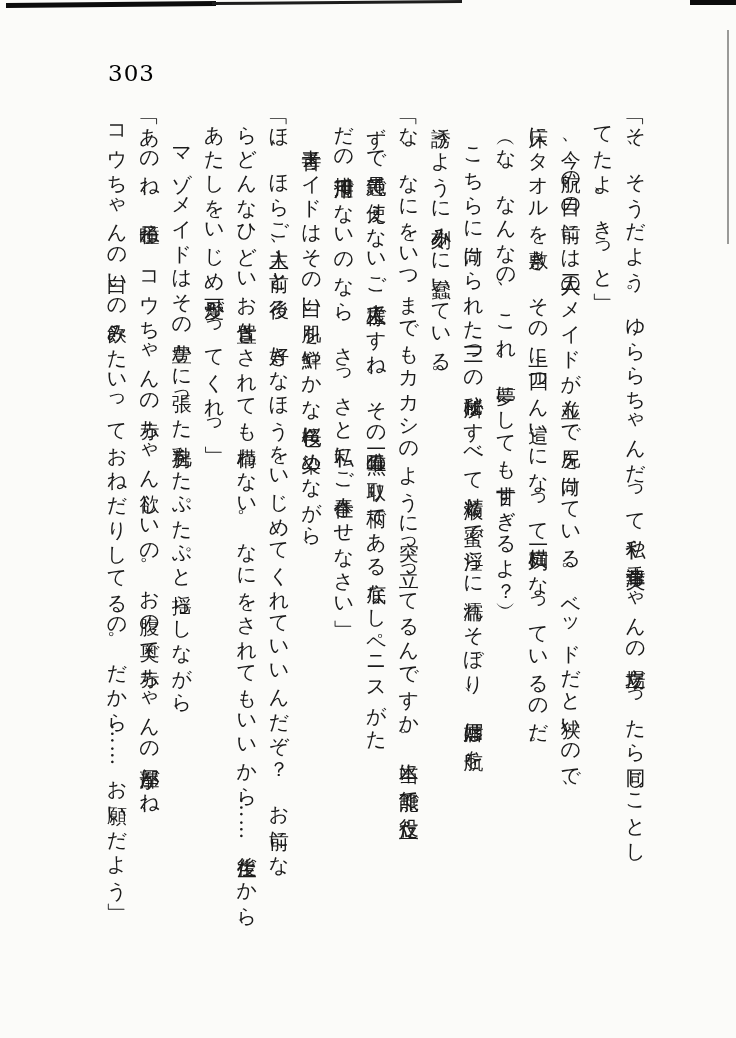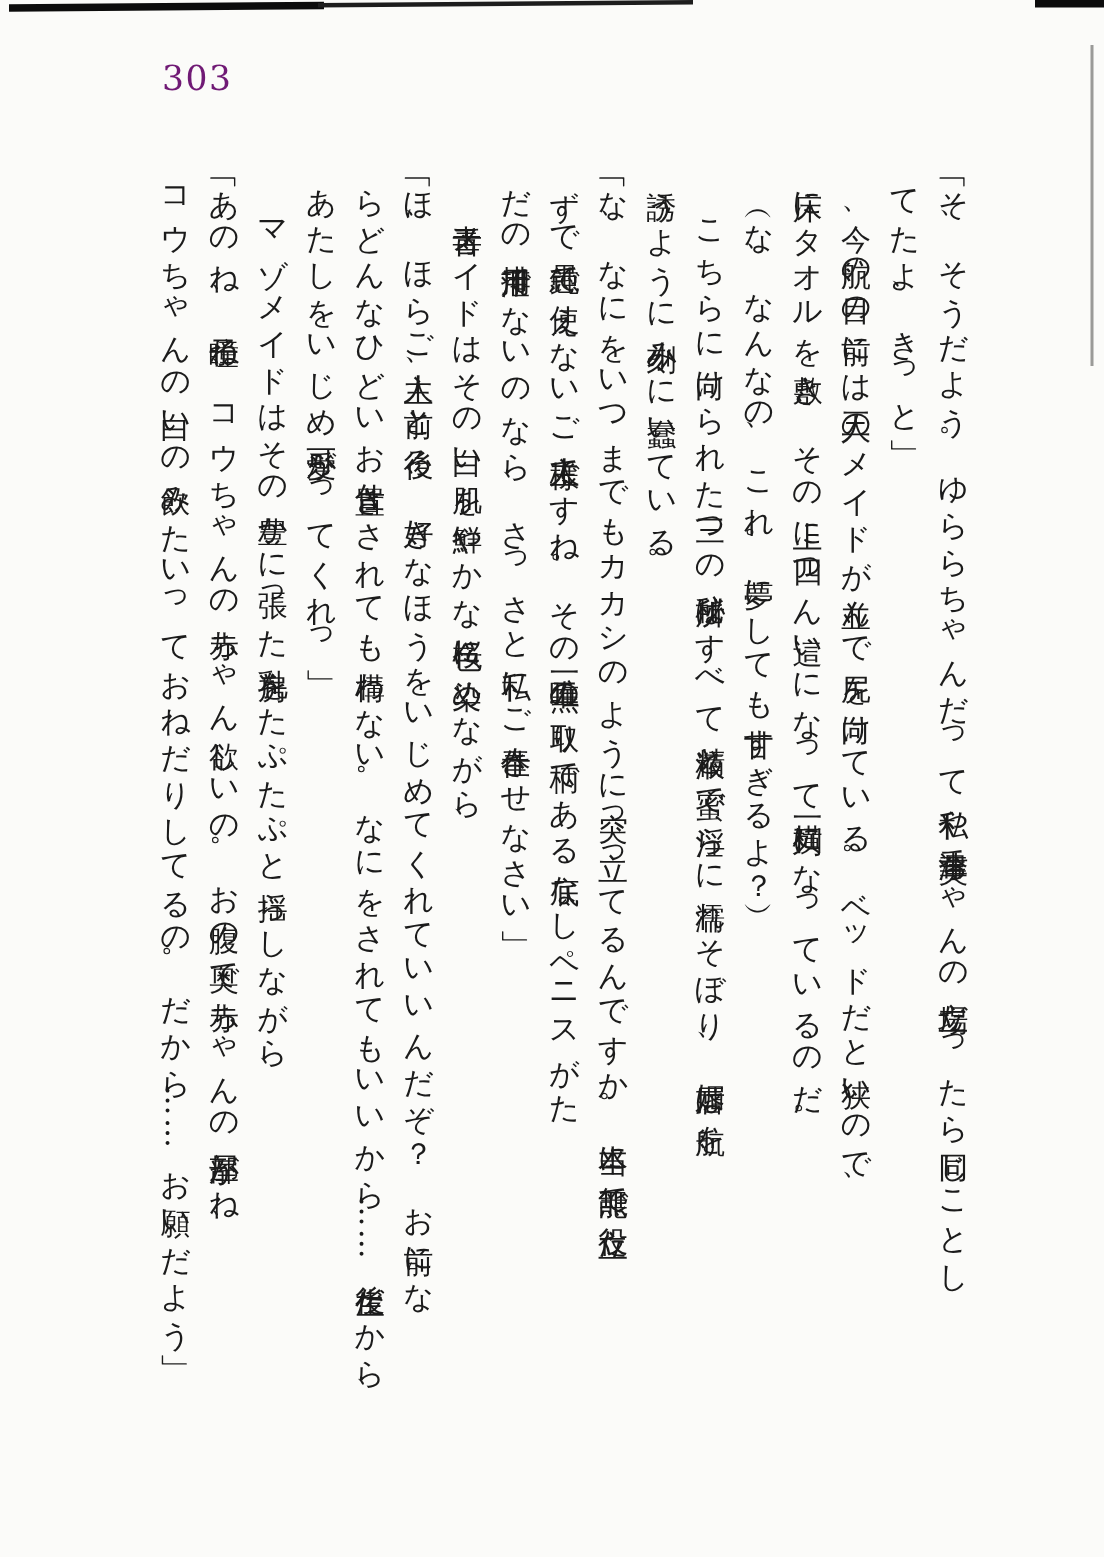--- a/index.html
+++ b/index.html
@@ -44,24 +44,24 @@
   .artifact-right-line {
     position: absolute;
     top: 30px;
     right: 7px;
     width: 2px;
     height: 214px;
     background: #9a9a98;
   }
   .page-number {
     position: absolute;
-    top: 40px;
+    top: 60px;
     left: 108px;
     font-size: 23px;
-    color: #701a75;
+    color: #000000;
     letter-spacing: 1px;
     text-align: right;
   }
   .text-area {
     position: absolute;
     top: 112px;
     right: 84px;
     height: 862px;
     writing-mode: vertical-rl;
     text-orientation: mixed;

